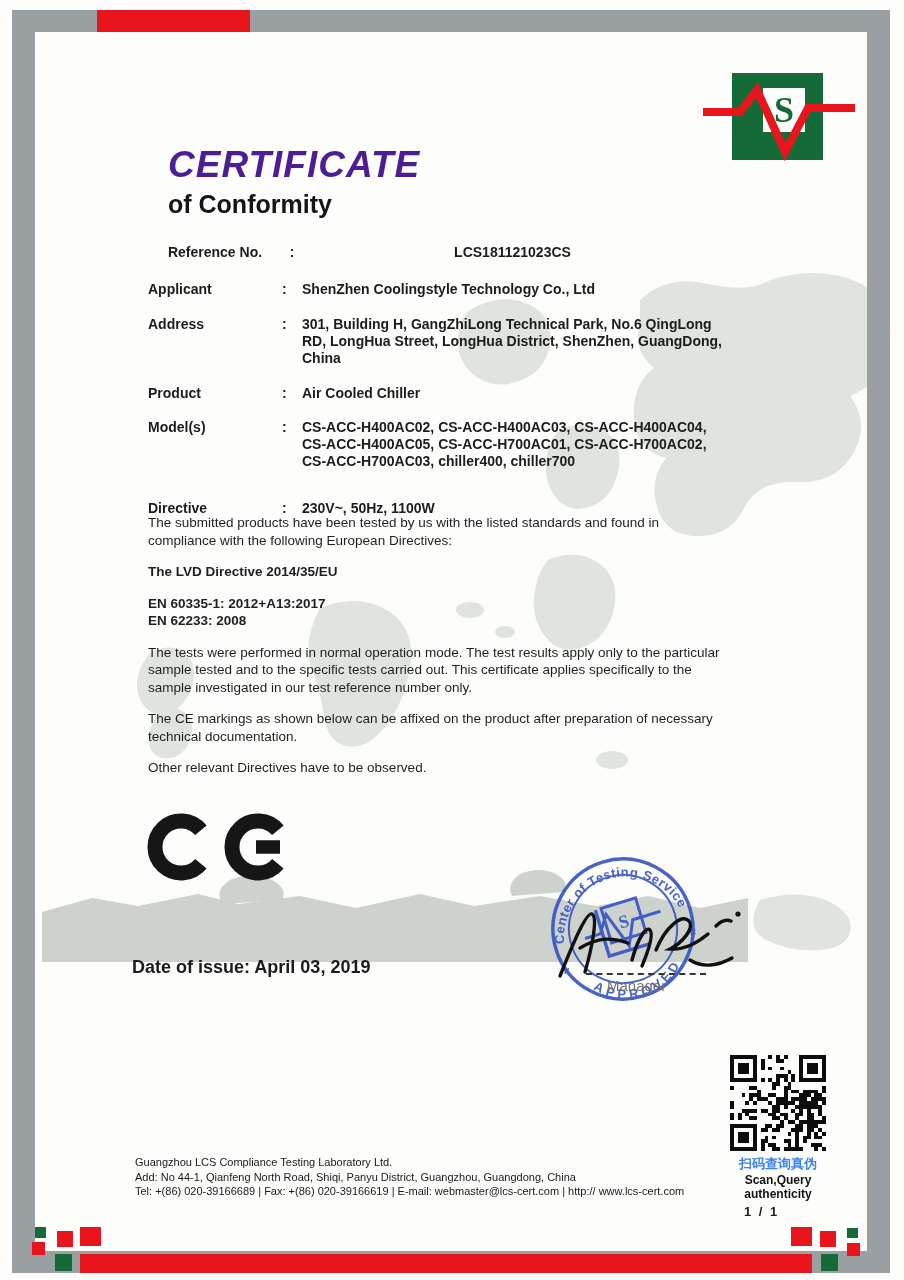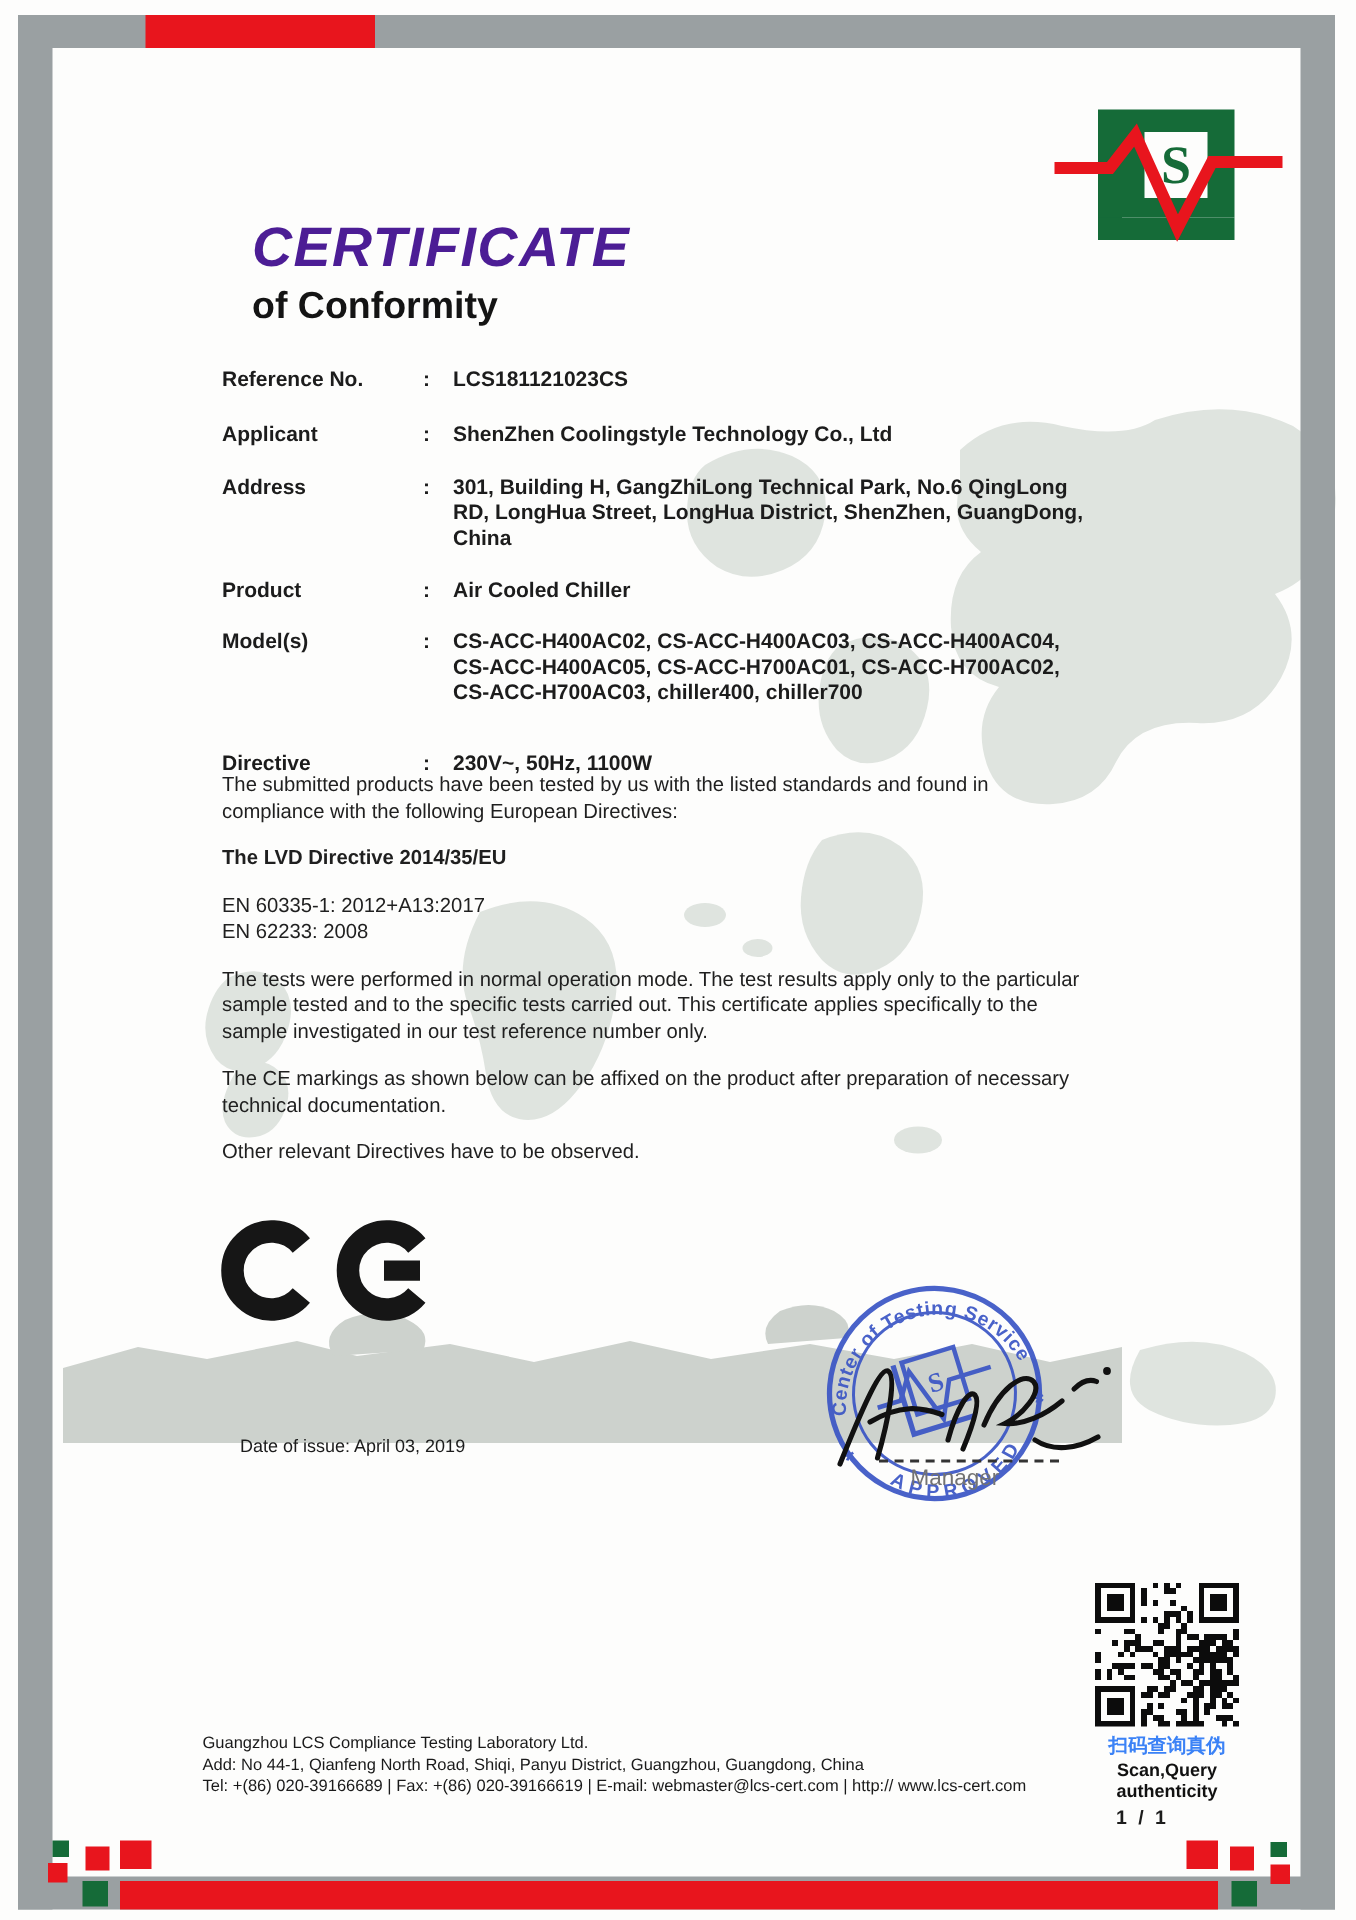--- a/index.html
+++ b/index.html
@@ -25,33 +25,33 @@
   
   #title-block { position:absolute; left:168px; top:144px; z-index:3; }
   #cert-title { font-size:37px; font-weight:bold; letter-spacing:1px; color:#4c1d95;font-style:italic; }
   #cert-subtitle { font-size:25px; font-weight:bold; margin-top:4px; color:#141414; }
   
   #fields { position:absolute; left:148px; top:244px; width:575px; z-index:3; }
   .field-row { display:flex; font-weight:bold; font-size:14px; line-height:17px; }
   .field-label { width:134px; flex:none; }
   .field-colon { width:20px; flex:none; }
   .field-value { flex:1; }
-  .mb20 { margin-bottom:20px; } .mb18 { margin-bottom:18px; }
+  .mb20 { margin-bottom:20px;text-align:center; } .mb18 { margin-bottom:18px; }
   .mb17 { margin-bottom:17px; } .mb30 { margin-bottom:30px; }
   
   #body-text { position:absolute; left:148px; top:514px; width:580px; z-index:3;
                font-size:13.5px; line-height:17.5px; color:#1f1f1f; }
   #body-text p { margin-bottom:14px; }
   .bold { font-weight:bold; }
-  .std-line { font-weight:normal; }
+  .std-line { font-weight:bold; }
   #standards { margin-bottom:14px; }
   
   #ce-mark { position:absolute; left:146px; top:811px; z-index:3; }
-  #issue-date { position:absolute; left:160px; top:957px; font-size:12px;
-                font-weight:normal; z-index:3; }
+  #issue-date { position:absolute; left:132px; top:957px; font-size:18px;
+                font-weight:bold; z-index:3; }
   
   #stamp { position:absolute; left:528px; top:843px; z-index:4; }
   #signature { position:absolute; left:540px; top:886px; z-index:5; }
   #sig-line { position:absolute; left:586px; top:973px; width:120px;
               border-top:2px dashed #333; z-index:5; }
   #signer-title { position:absolute; left:607px; top:977px; font-size:15px;
                   color:#737373; z-index:5; }
   
   #qr-block { position:absolute; left:716px; top:1055px; width:124px;
               text-align:center; z-index:3; }

